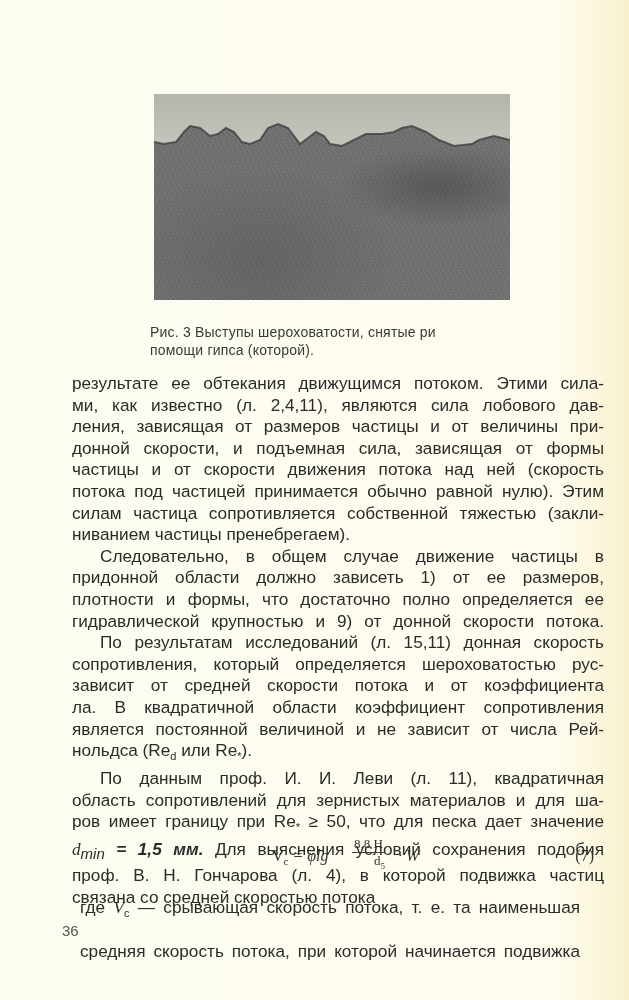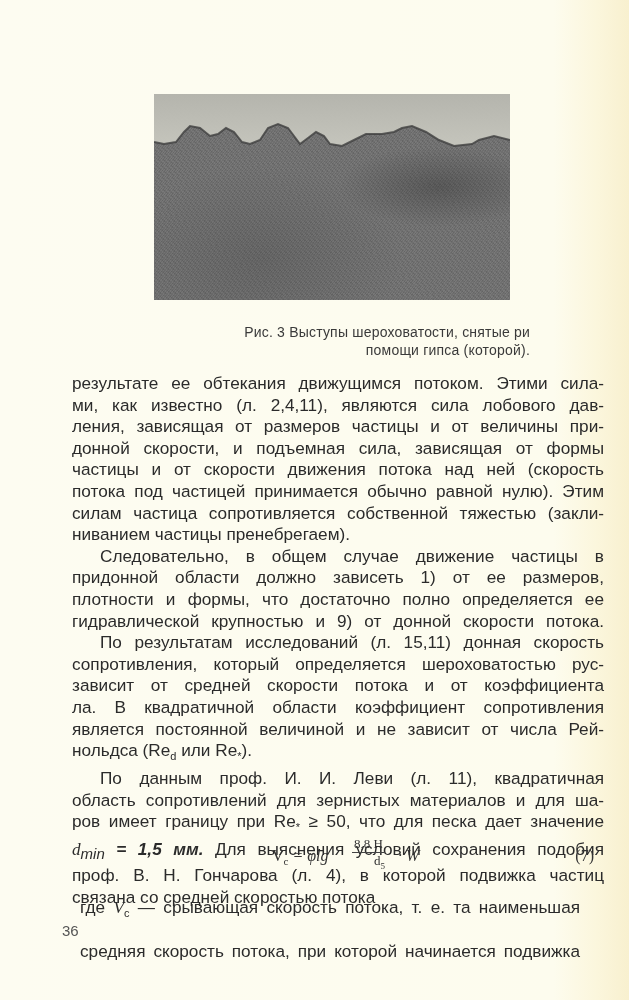--- a/index.html
+++ b/index.html
@@ -16,21 +16,21 @@
       radial-gradient(ellipse at 80% 45%, rgba(40,40,40,0.35) 0%, transparent 25%),
       radial-gradient(ellipse at 30% 80%, rgba(60,60,60,0.25) 0%, transparent 40%),
       repeating-linear-gradient(37deg, rgba(0,0,0,0.08) 0 1px, transparent 1px 3px),
       repeating-linear-gradient(-53deg, rgba(255,255,255,0.08) 0 1px, transparent 1px 2px),
       #6e6e6e;
     overflow: hidden;
   }
   .photo svg { position: absolute; left: 0; top: 0; }
   .caption {
     position: absolute; left: 150px; top: 323px; width: 380px;
-    text-align: right; font-size: 14px; line-height: 18px; color: #3a3a3a;
+    text-align: left; font-size: 14px; line-height: 18px; color: #3a3a3a;
     font-family: "Liberation Sans", "DejaVu Sans", sans-serif;
     letter-spacing: 0.2px;
   }
   .body-text {
     position: absolute; left: 72px; top: 373px; width: 532px;
     font-size: 17.2px; line-height: 21.6px; text-align: justify;
     font-family: "Liberation Sans", "DejaVu Sans", sans-serif;
     color: #2b2b2b;
   }
   .body-text p { margin: 0; text-align-last: justify; }

